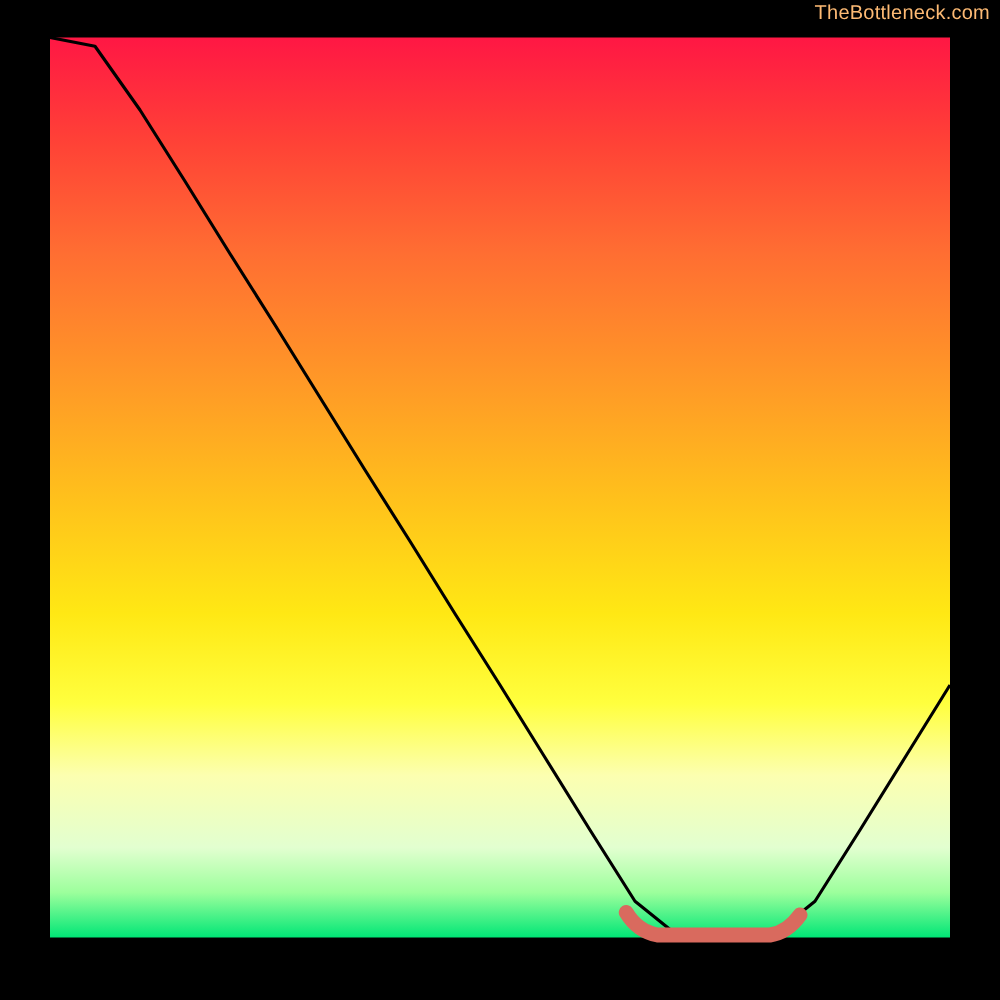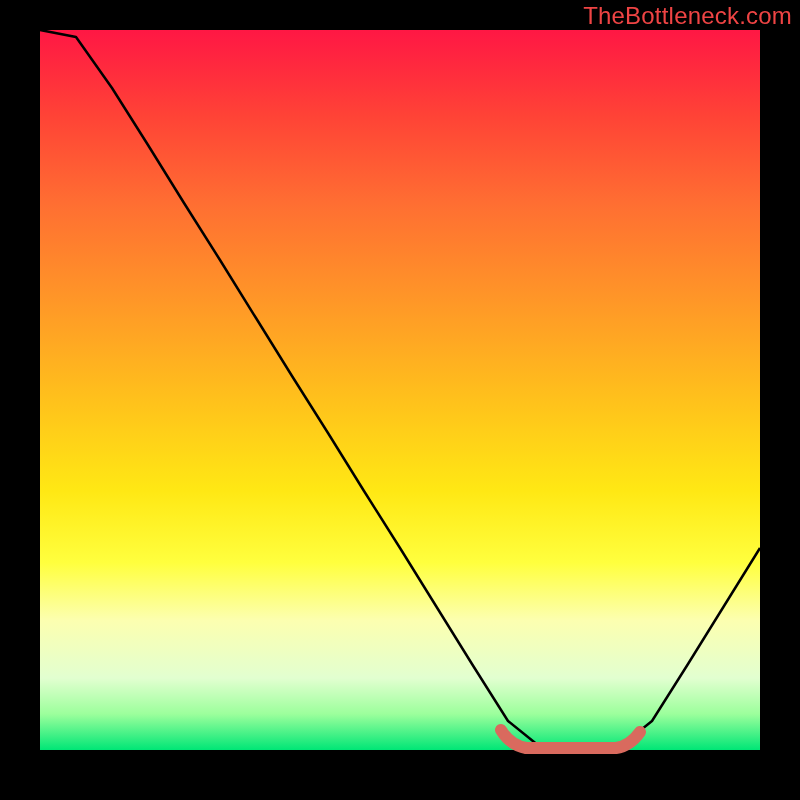--- a/index.html
+++ b/index.html
@@ -14,22 +14,22 @@
   .frame {
     position: relative;
     width: 800px;
     height: 800px;
     background: #000;
   }
   .watermark {
     position: absolute;
     top: 2px;
     right: 8px;
-    color: #ef4444;
-    font-size: 24px;
+    color: #fdba74;
+    font-size: 16px;
     font-weight: 500;
     letter-spacing: 0.2px;
     z-index: 10;
   }
   .plot-area {
     position: absolute;
     left: 40px;
     top: 30px;
     width: 720px;
     height: 720px;

